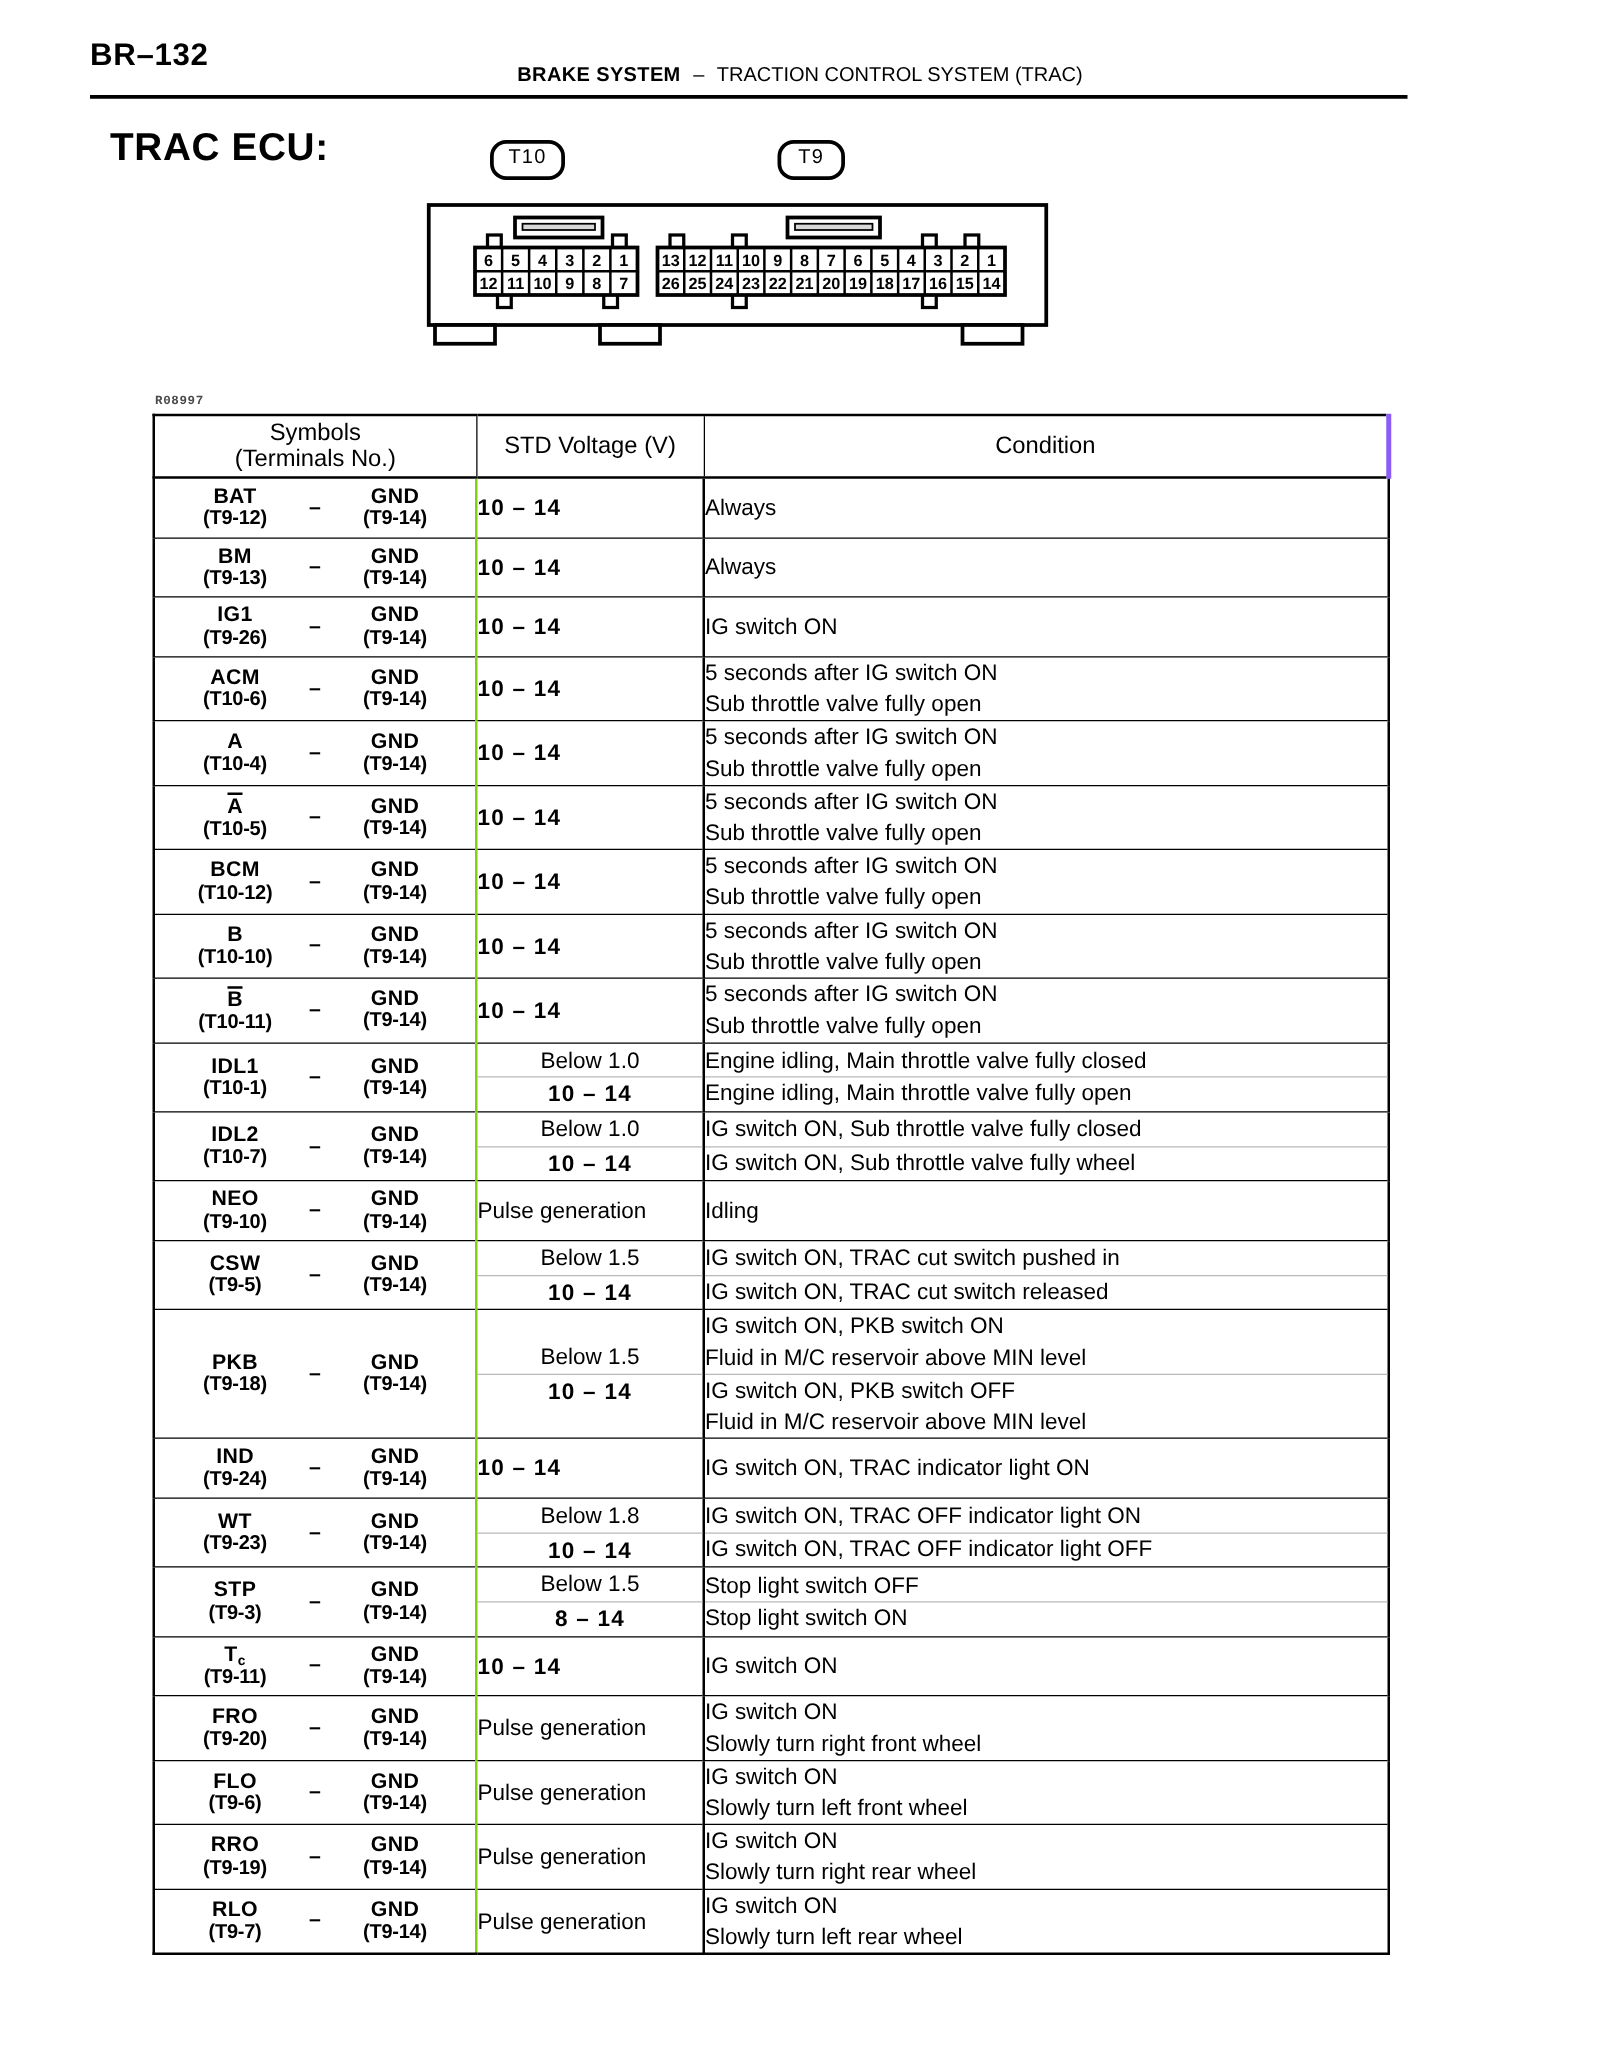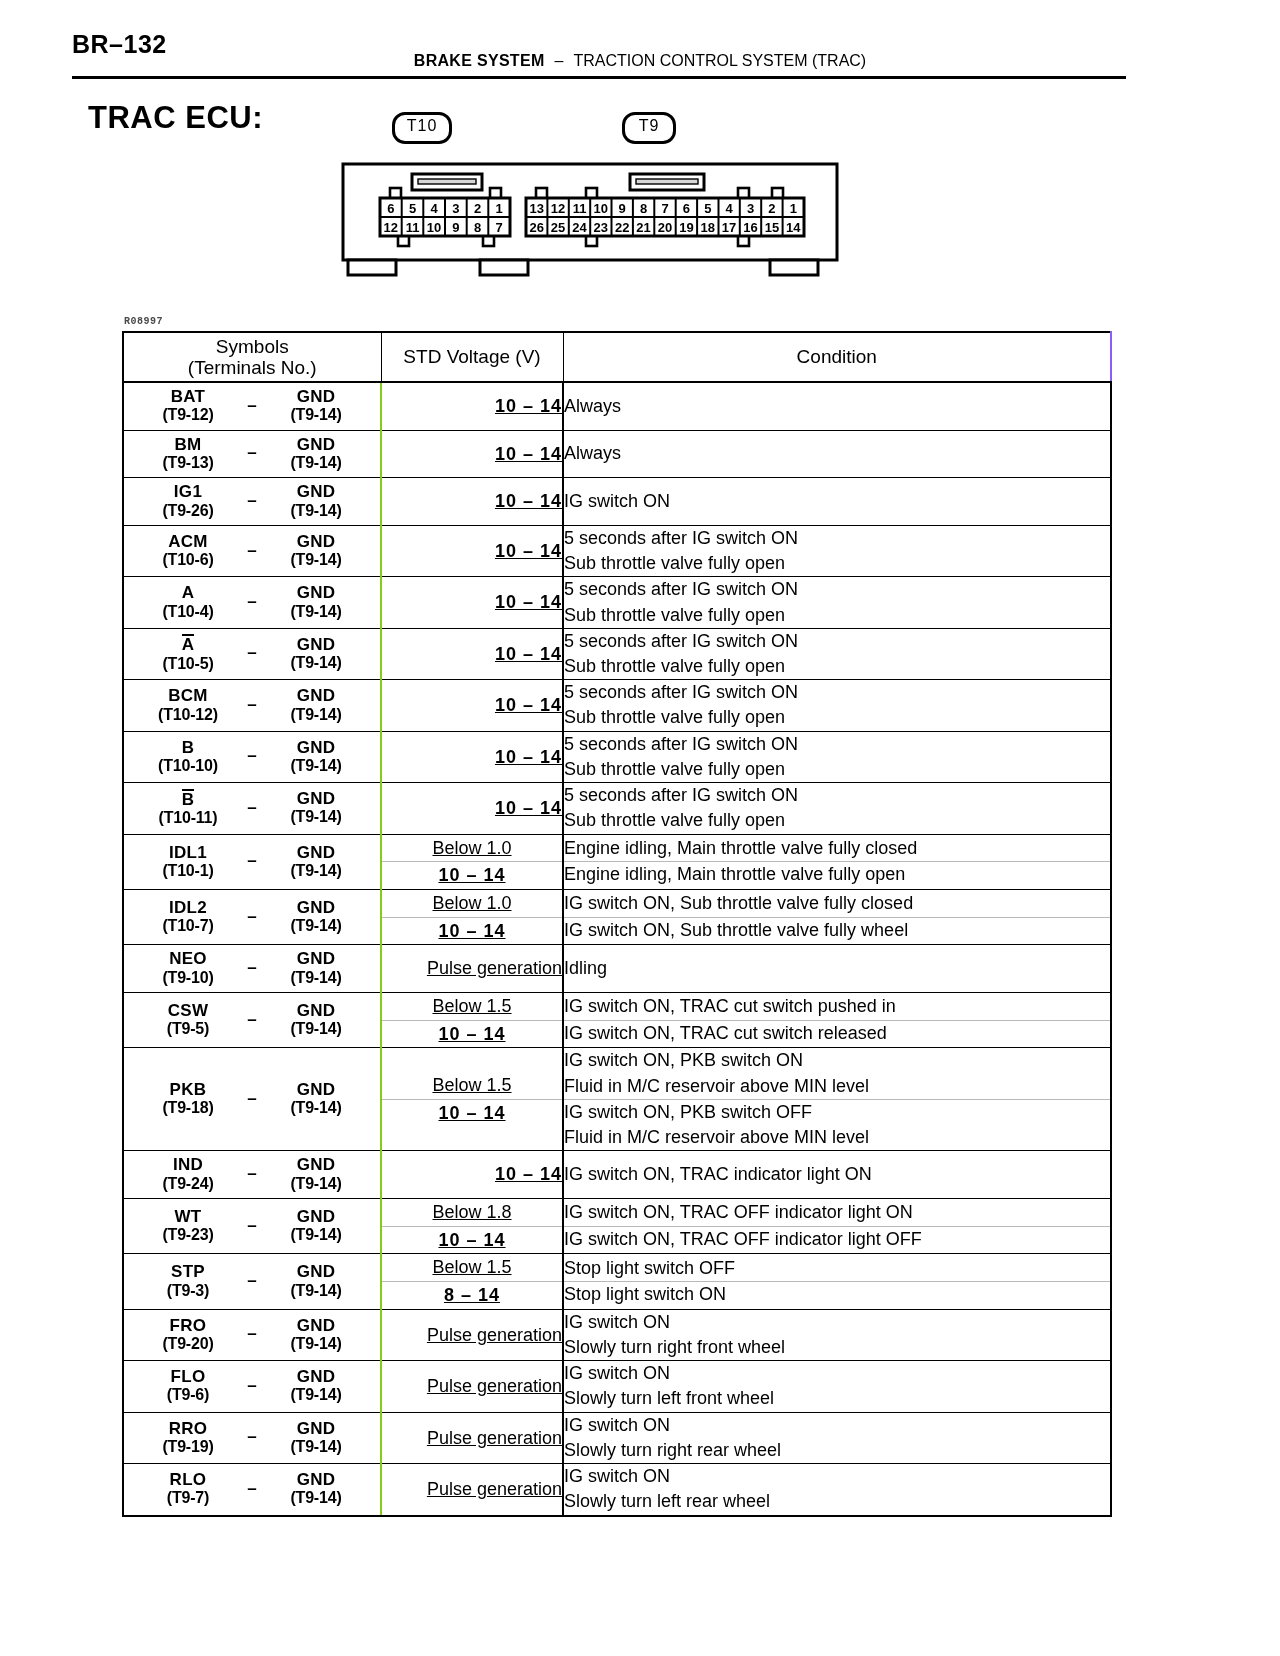--- a/index.html
+++ b/index.html
@@ -114,21 +114,21 @@
   #spec-table thead th {
     border-top: 2px solid #000;
     border-bottom: 2px solid #000;
     font-weight: normal;
     font-size: 19px;
     text-align: center;
     height: 48px;
     line-height: 1.12;
   }
   #spec-table thead th.th-sym { border-left: 2px solid #000; }
-  #spec-table thead th.th-cond { border-right: 2px solid #8b5cf6; }
+  #spec-table thead th.th-cond { border-right: 4px solid #8b5cf6; }
 
   #spec-table tbody td { border-left: 2px solid #000; border-right: 2px solid #000; }
   #spec-table tbody tr td.cell-sym { border-left: 2px solid #000; border-right: 2px solid #84cc16; }
   #spec-table tbody tr td.cell-volt { border-left: 2px solid #000; border-right: 2px solid #000; }
   #spec-table tbody tr td.cell-cond { border-left: 2px solid #000; border-right: 2px solid #000; }
   #spec-table tbody tr:last-child td { border-bottom: 2px solid #000; }
 
   
   .sym-block {
     display: flex;
@@ -169,21 +169,21 @@
     white-space: nowrap;
   }
   .sym-dash {
     width: 30px;
     text-align: center;
     font-size: 17px;
     font-weight: bold;
   }
 
   
-  .volt-cell { text-align: right; text-decoration: underline; }
+  .volt-cell { text-align: left; }
   .volt-line {
     font-size: 18px;
     line-height: 1.15;
     padding: 3px 0;
     white-space: nowrap;
   }
   .volt-line.num { font-weight: bold; letter-spacing: 1px; }
   .volt-split + .volt-split { border-top: 1px solid #b9b9b9; }
 
   .cond-cell { padding-left: 11px; }
@@ -806,20 +806,41 @@
               </div>
             </div>
             <div class="pair-half cond-split">
               <div style="width:100%">
                 <div class="cond-line">Stop light switch ON</div>
               </div>
             </div>
           </div>
         </td>
       </tr>
+      <tr style="height: 46px;">
+        <td class="cell-sym">
+          <div class="sym-block">
+            <div class="sym-side">
+              <div class="sym-name">T<sub>c</sub></div>
+              <div class="sym-term">(T9-11)</div>
+            </div>
+            <div class="sym-dash">–</div>
+            <div class="sym-side">
+              <div class="sym-name">GND</div>
+              <div class="sym-term">(T9-14)</div>
+            </div>
+          </div>
+        </td>
+        <td class="cell-volt volt-cell">
+          <div class="volt-line num">10 – 14</div>
+        </td>
+        <td class="cell-cond cond-cell">
+          <div class="cond-line">IG switch ON</div>
+        </td>
+      </tr>
       <tr style="height: 48px;">
         <td class="cell-sym">
           <div class="sym-block">
             <div class="sym-side">
               <div class="sym-name">FRO</div>
               <div class="sym-term">(T9-20)</div>
             </div>
             <div class="sym-dash">–</div>
             <div class="sym-side">
               <div class="sym-name">GND</div>

